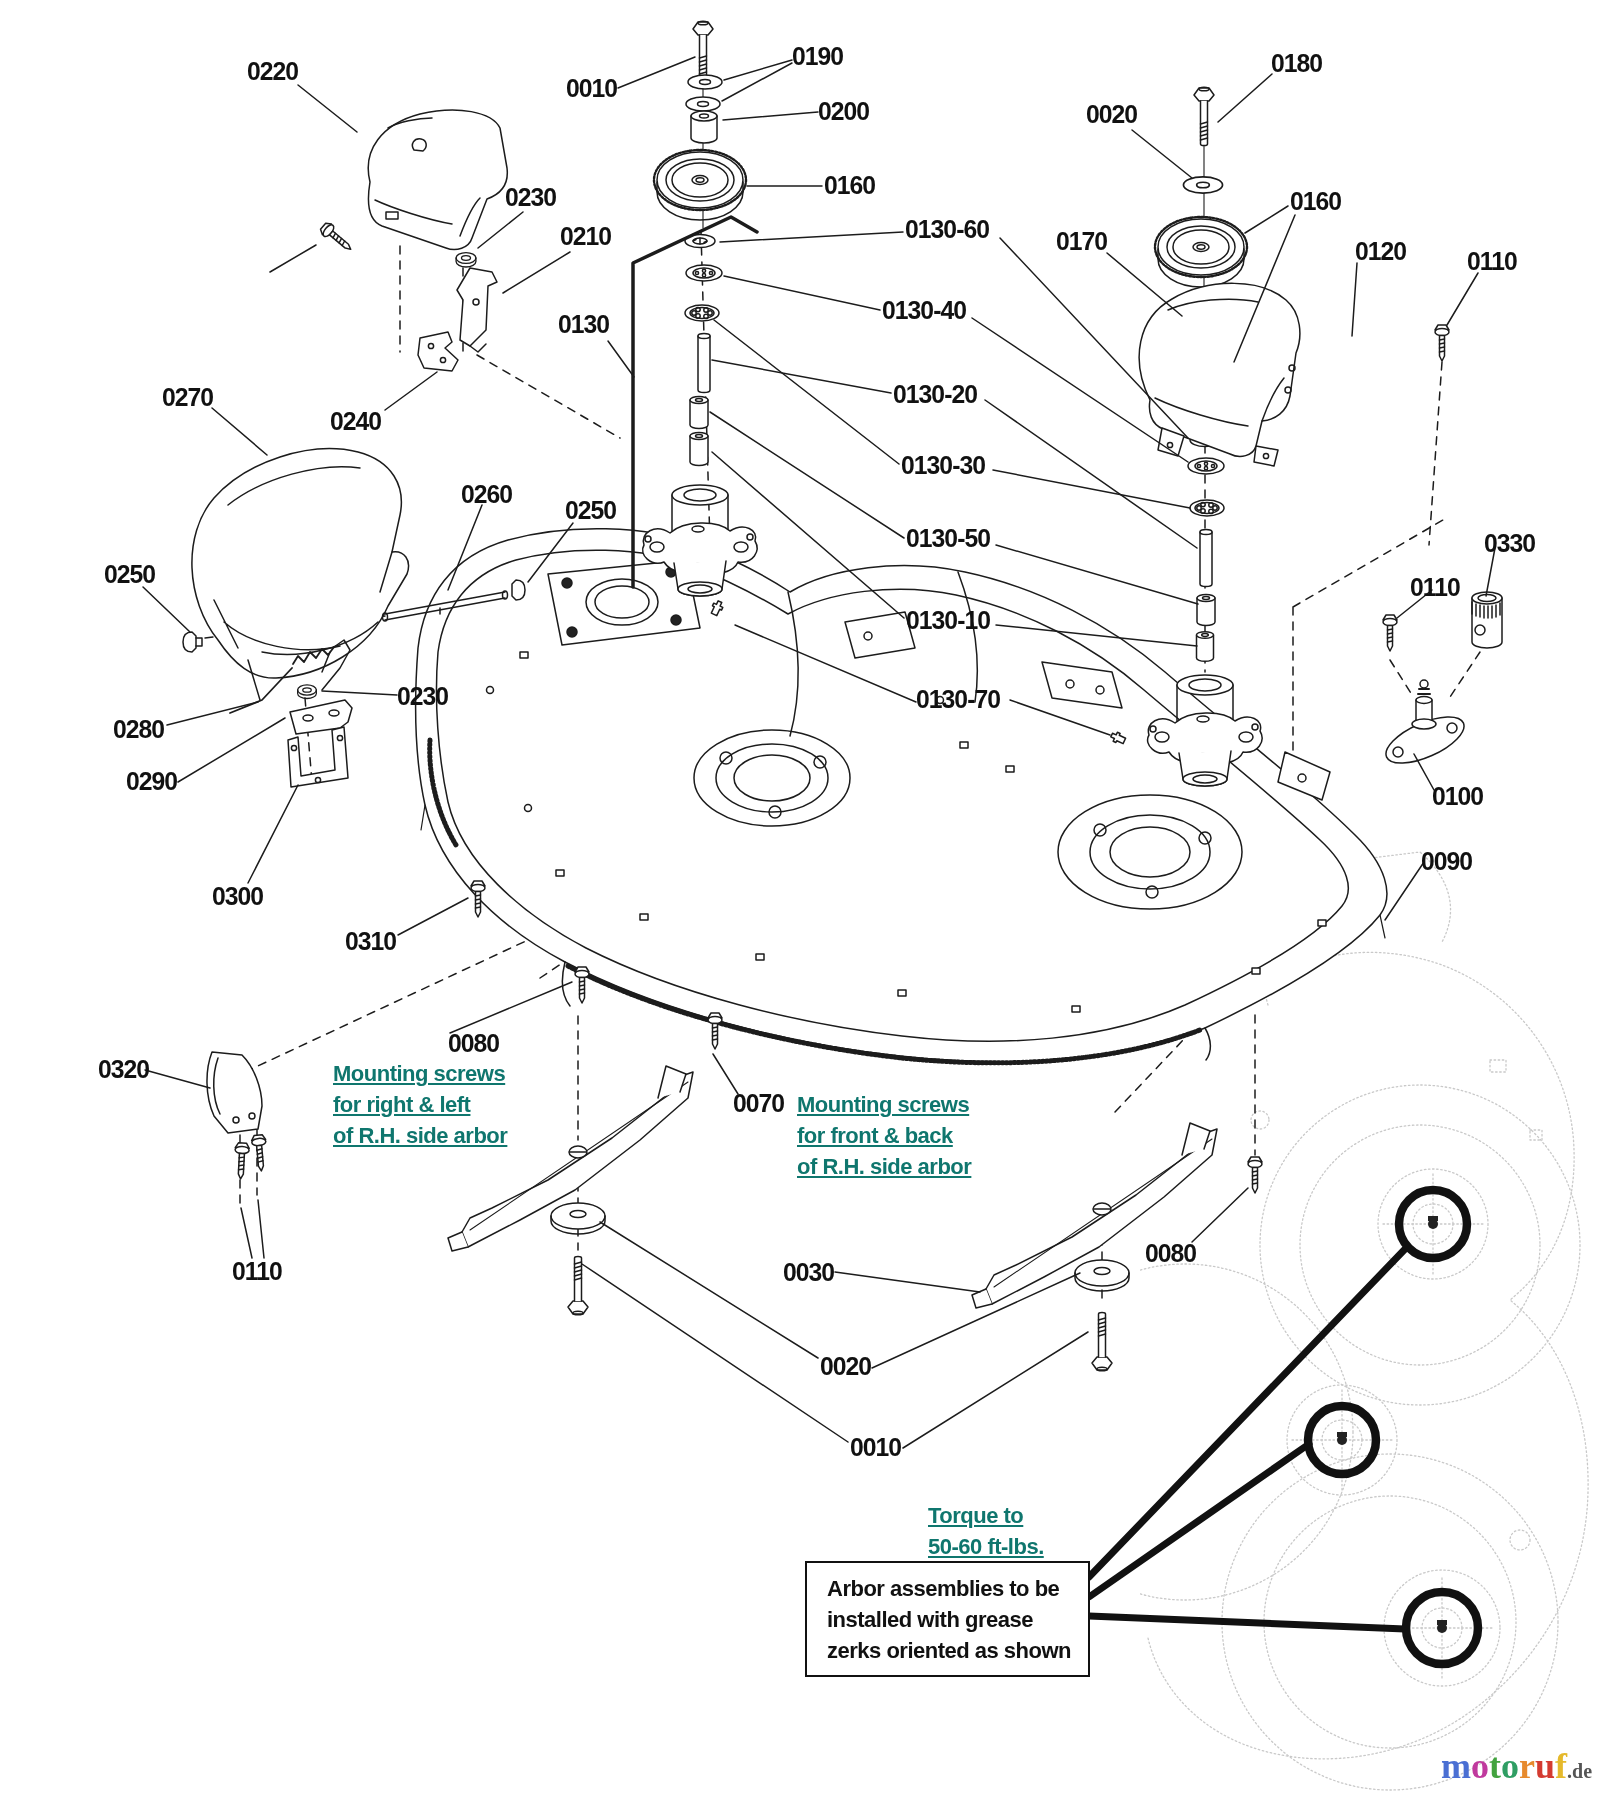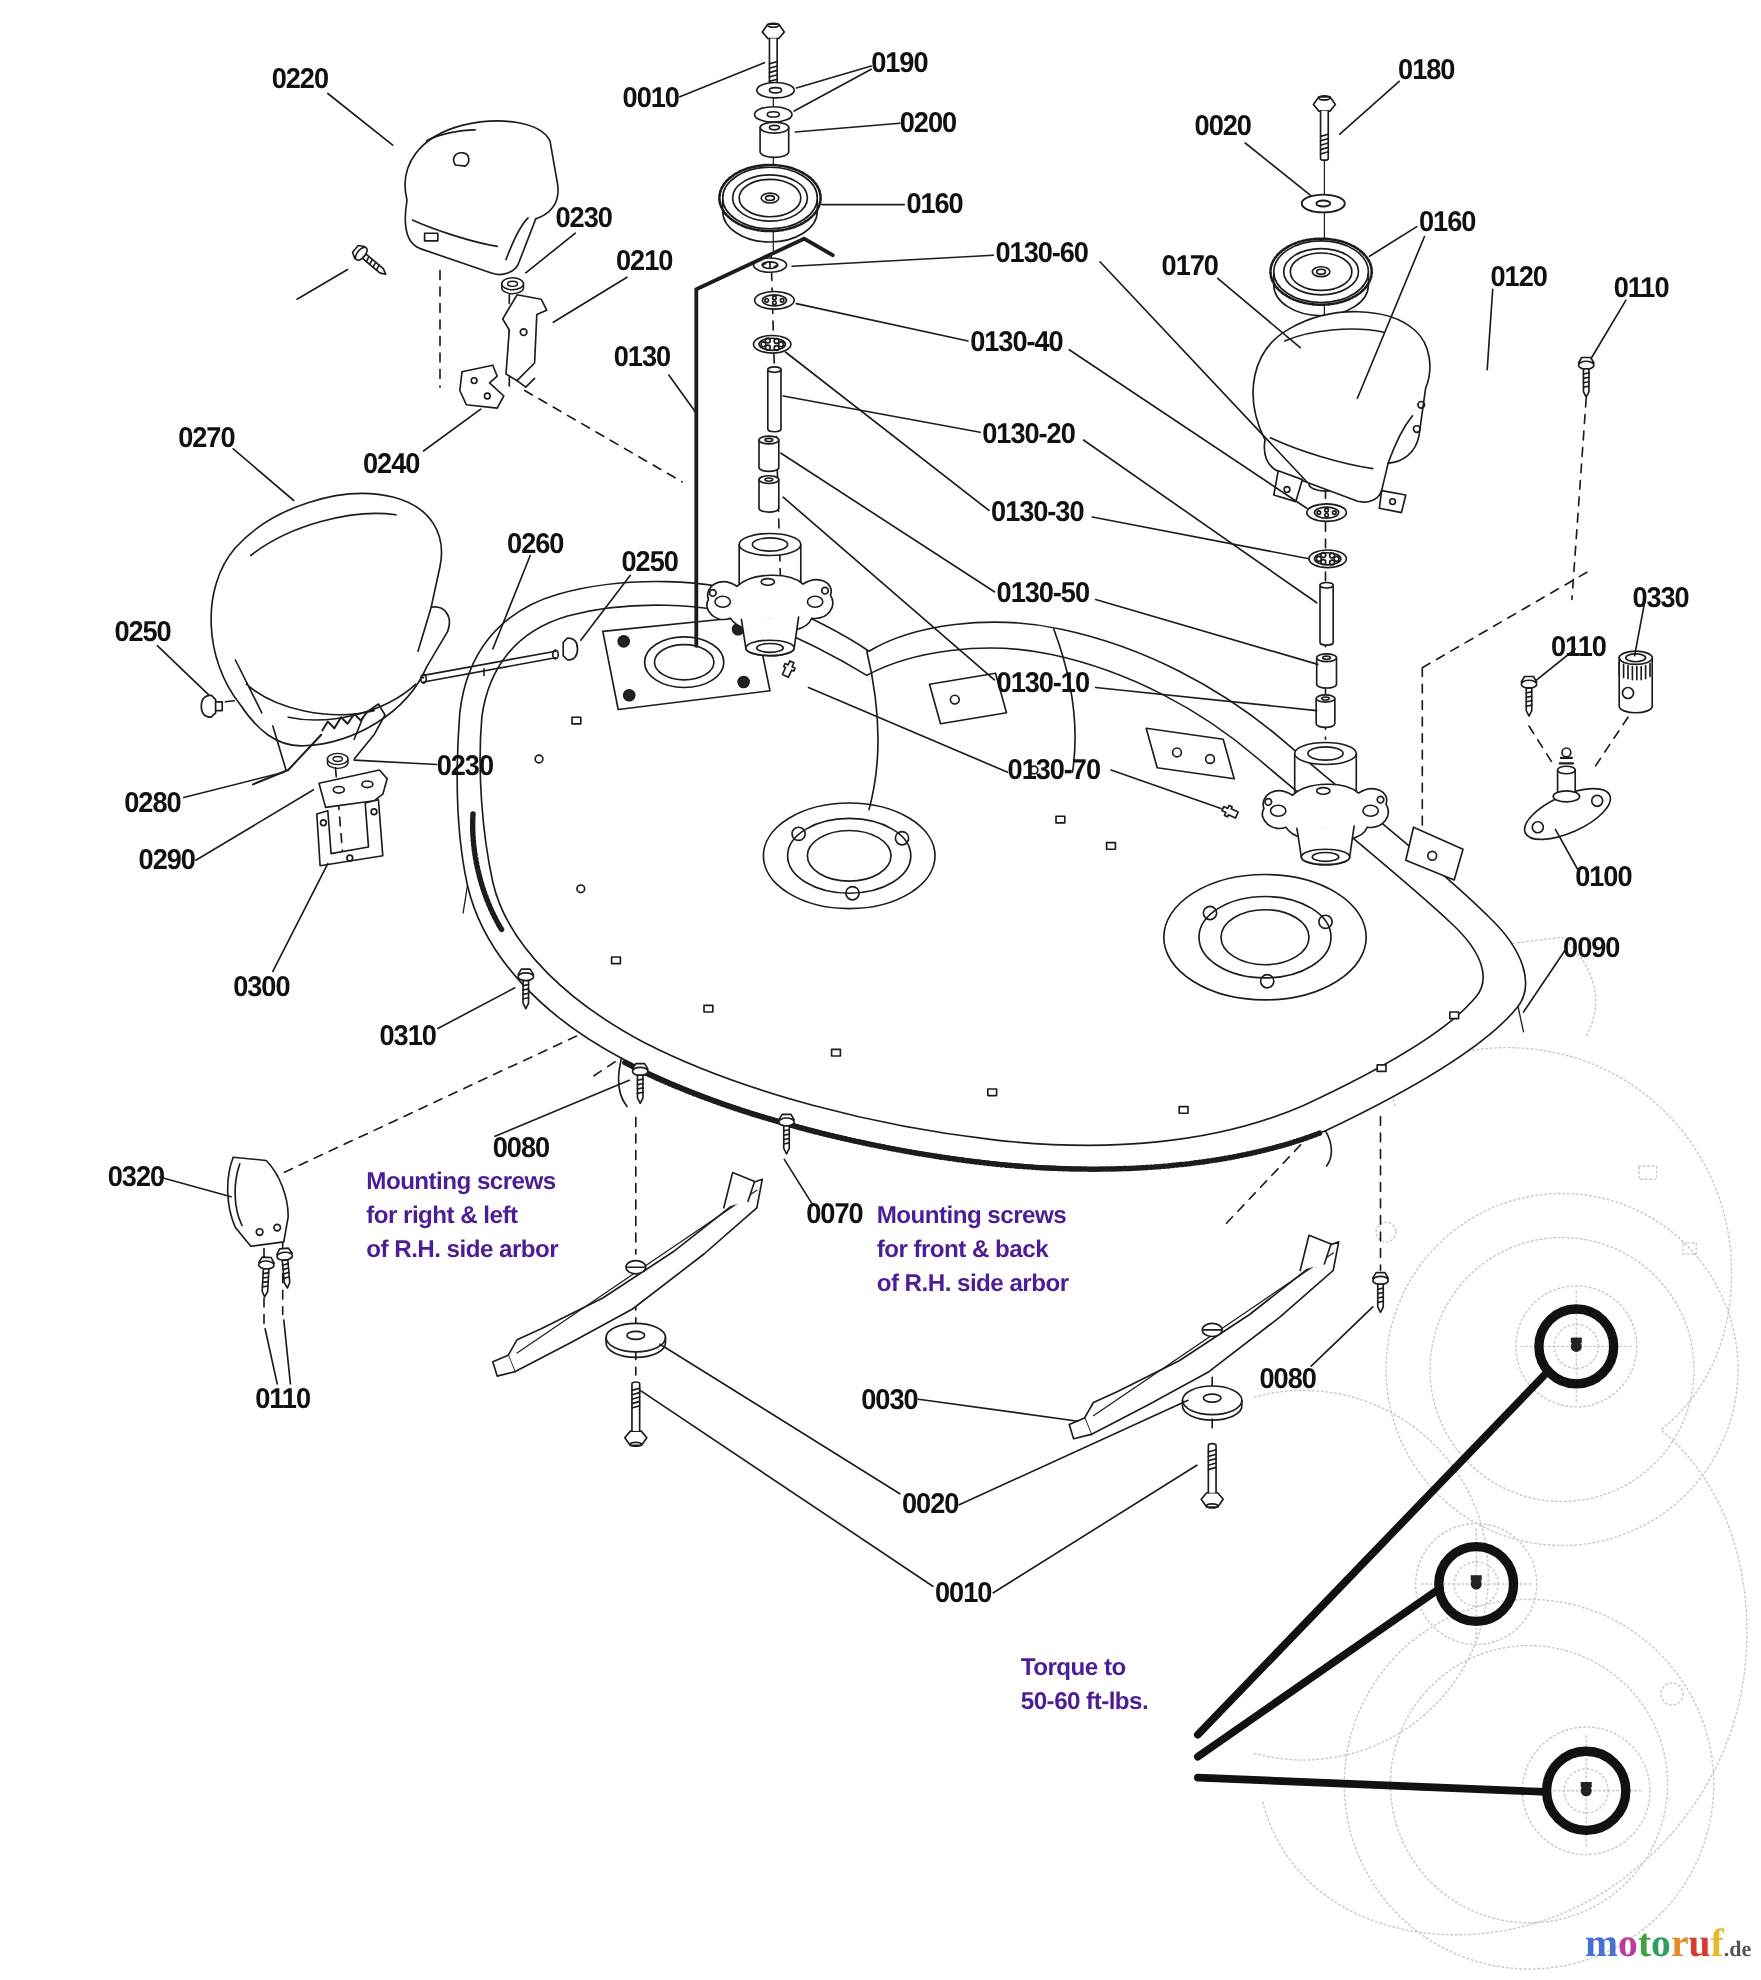--- a/index.html
+++ b/index.html
@@ -1,21 +1,21 @@
 <!DOCTYPE html>
 <html><head>
 <meta charset="utf-8">
 <style>
   html,body{margin:0;padding:0;background:#fff;}
   .stage{position:relative;width:1601px;height:1800px;background:#fff;overflow:hidden;
          font-family:"Liberation Sans",sans-serif;}
   .stage svg{position:absolute;left:0;top:0;}
   .callout{position:absolute;font:bold 26px/1 "Liberation Sans",sans-serif;color:#111;
            letter-spacing:-1px;white-space:nowrap;transform:scaleX(.95);transform-origin:left top;}
-  .note{position:absolute;color:#4c1d95;white-space:nowrap;}
+  .note{position:absolute;color:#0f766e;white-space:nowrap;text-decoration:underline;}
   .note div{font:bold 22px/31px "Liberation Sans",sans-serif;letter-spacing:-.5px;}
   .arbor-box{position:absolute;left:805px;top:1561px;width:285px;height:116px;border:2.5px solid #111;
              background:#fff;box-sizing:border-box;padding:10px 0 0 20px;}
   .arbor-box div{font:bold 22px/31px "Liberation Sans",sans-serif;letter-spacing:-.5px;color:#111;white-space:nowrap;}
   .watermark{position:absolute;left:1441px;top:1748px;font:bold 36px/1 "Liberation Serif",serif;white-space:nowrap;text-align:right;}
   .watermark .de{font-size:20px;color:#555;}
 </style>
 </head>
 <body>
 
@@ -510,18 +510,23 @@
 </div>
 <div class="note" style="left:797px;top:1089px">
   <div>Mounting screws</div>
   <div>for front &amp; back</div>
   <div>of R.H. side arbor</div>
 </div>
 <div class="note" style="left:928px;top:1500px">
   <div>Torque to</div>
   <div>50-60 ft-lbs.</div>
 </div>
+<div class="arbor-box">
+  <div>Arbor assemblies to be</div>
+  <div>installed with grease</div>
+  <div>zerks oriented as shown</div>
+</div>
 
 <div class="watermark">
   <span style="color: rgb(74, 111, 211);">m</span><span style="color: rgb(192, 58, 158);">o</span><span style="color: rgb(67, 163, 63);">t</span><span style="color: rgb(47, 158, 99);">o</span><span style="color: rgb(231, 138, 45);">r</span><span style="color: rgb(212, 59, 49);">u</span><span style="color: rgb(229, 185, 44);">f</span><span class="de">.de</span>
 </div>
 
 </div>
 
 </body></html>

